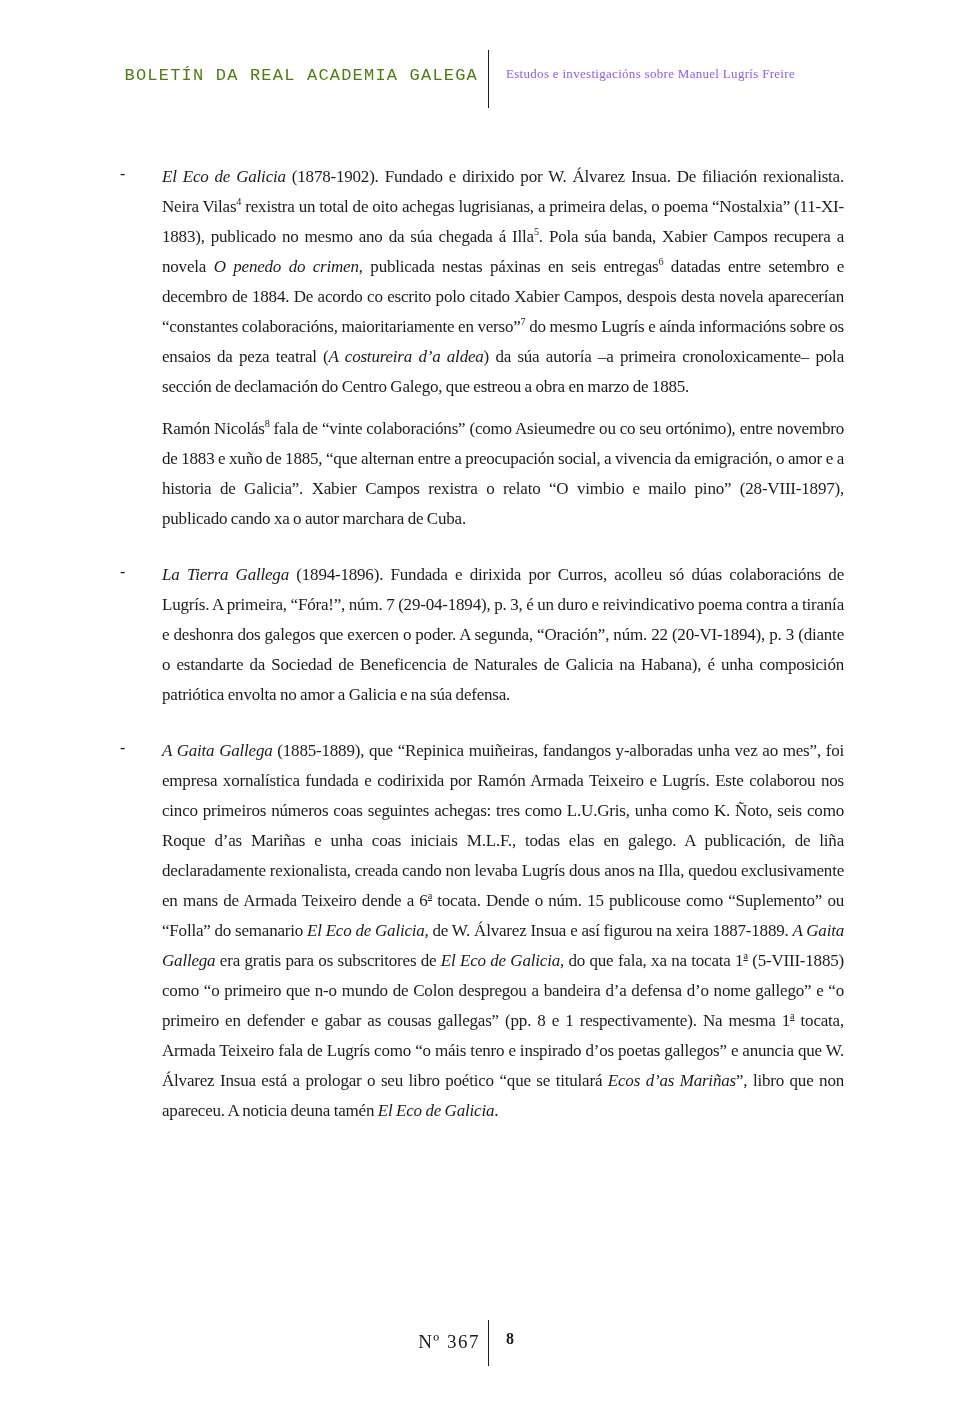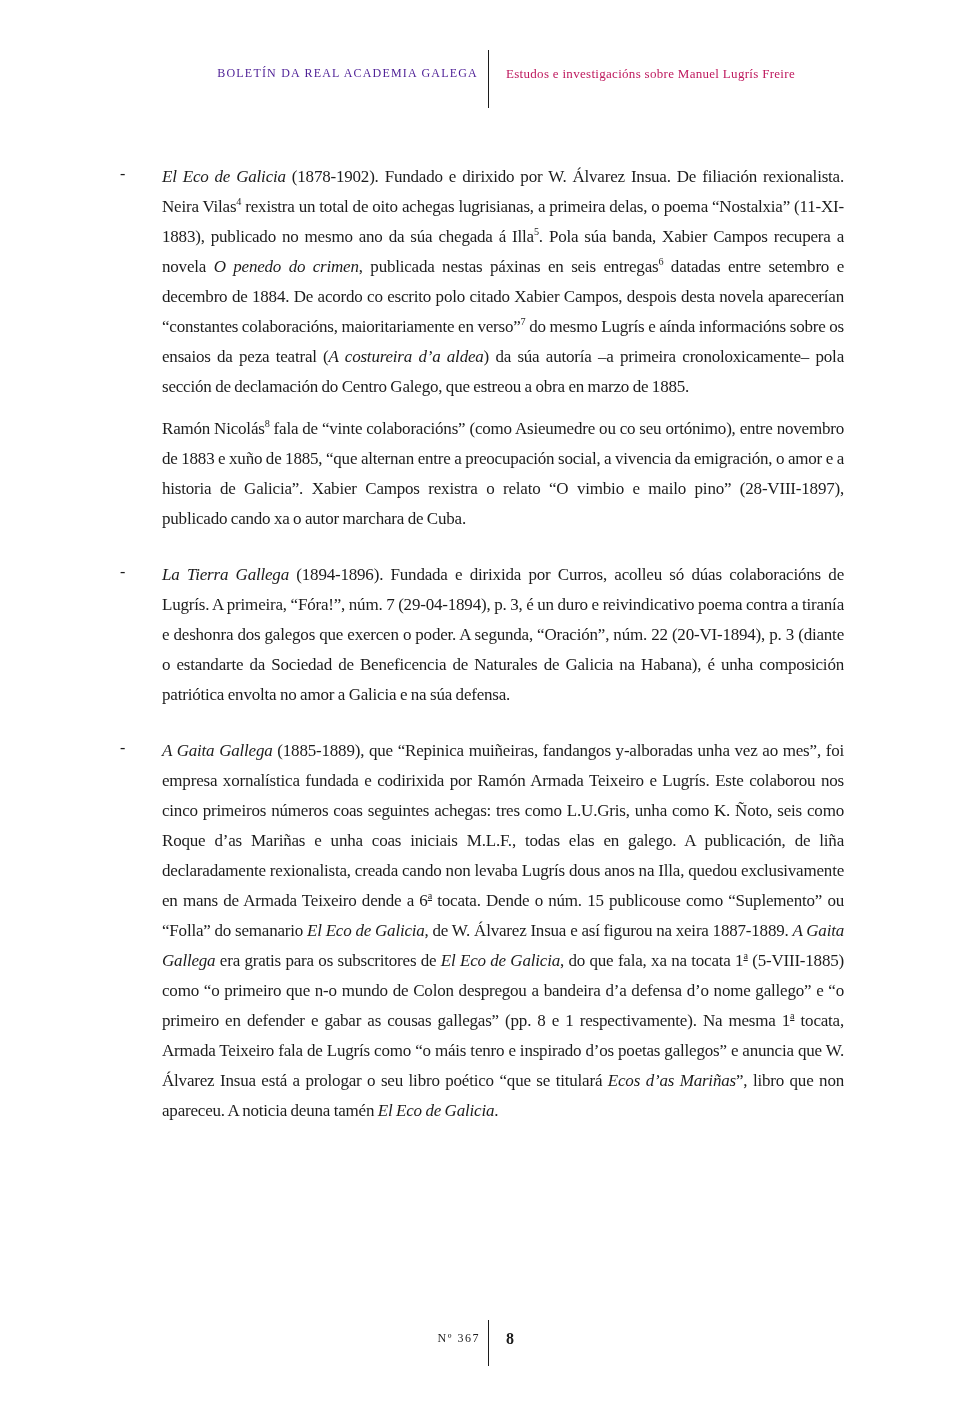--- a/index.html
+++ b/index.html
@@ -9,31 +9,32 @@
     font-family: "Liberation Serif", serif;
     color: #1c1c1c;
     position: relative;
     overflow: hidden;
   }
   .page { position: absolute; inset: 0; }
 
   
   .header-left {
     position: absolute; top: 66px; right: 497px;
-    font-size: 12px; letter-spacing: 1.2px; white-space: nowrap;
-    color: #4c1d95;
+    font-size: 17px; letter-spacing: 1.2px; white-space: nowrap;
+    color: #4d7c0f;
+    font-family: Liberation Mono, monospace;
   }
   .header-divider {
     position: absolute; left: 488px; top: 50px;
     width: 1px; height: 58px; background: #1c1c1c;
   }
   .header-right {
     position: absolute; left: 506px; top: 66px;
     font-size: 13px; letter-spacing: 0.3px; white-space: nowrap;
-    color: #be185d;
+    color: #8b5cf6;
   }
 
   
   .content {
     position: absolute; left: 150px; top: 150px; width: 706px;
     font-size: 17px; line-height: 30px;
     letter-spacing: -0.2px; word-spacing: -0.5px;
     text-align: justify;
   }
   .list-item { position: relative; }
@@ -43,21 +44,21 @@
     font-style: italic; font-size: 16px;
   }
   .content p { margin: 12px; }
   .it  { font-style: italic; }
   .sup { vertical-align: super; font-size: 60%; line-height: 0; }
   .ord { vertical-align: super; font-size: 60%; line-height: 0; text-decoration: underline; }
 
   
   .footer-issue {
     position: absolute; top: 1331px; right: 495px;
-    font-size: 12px; letter-spacing: 1.5px; white-space: nowrap;
+    font-size: 19px; letter-spacing: 1.5px; white-space: nowrap;
   }
   .footer-divider {
     position: absolute; left: 488px; top: 1320px;
     width: 1px; height: 46px; background: #1c1c1c;
   }
   .footer-page {
     position: absolute; left: 506px; top: 1330px;
     font-size: 16px; font-weight: bold; letter-spacing: 1px;
   }
 </style>

